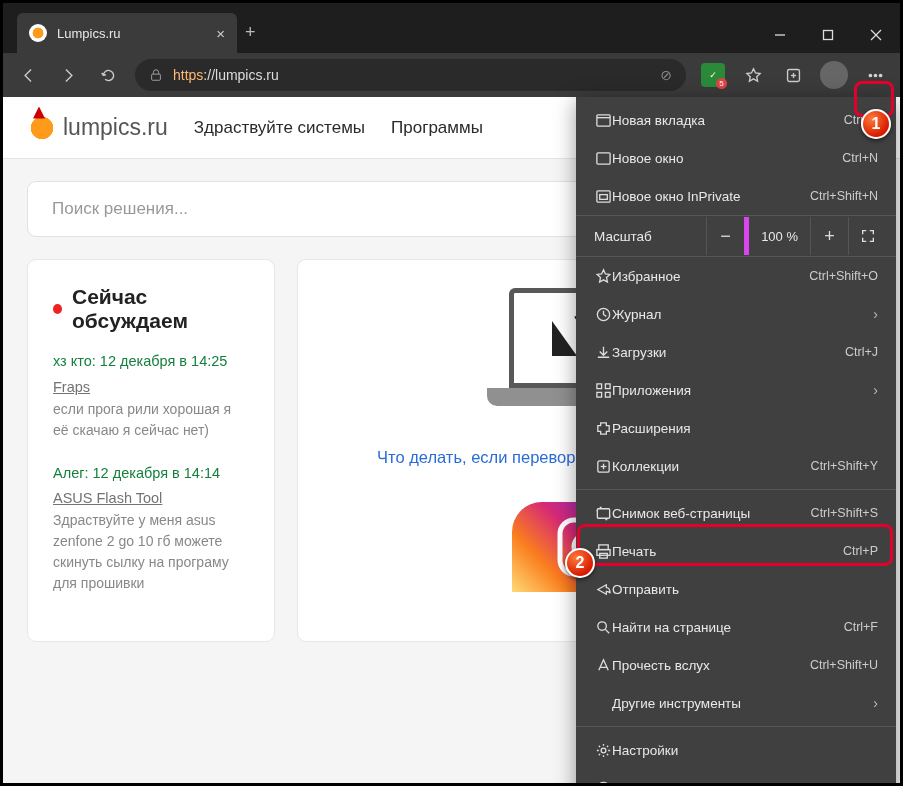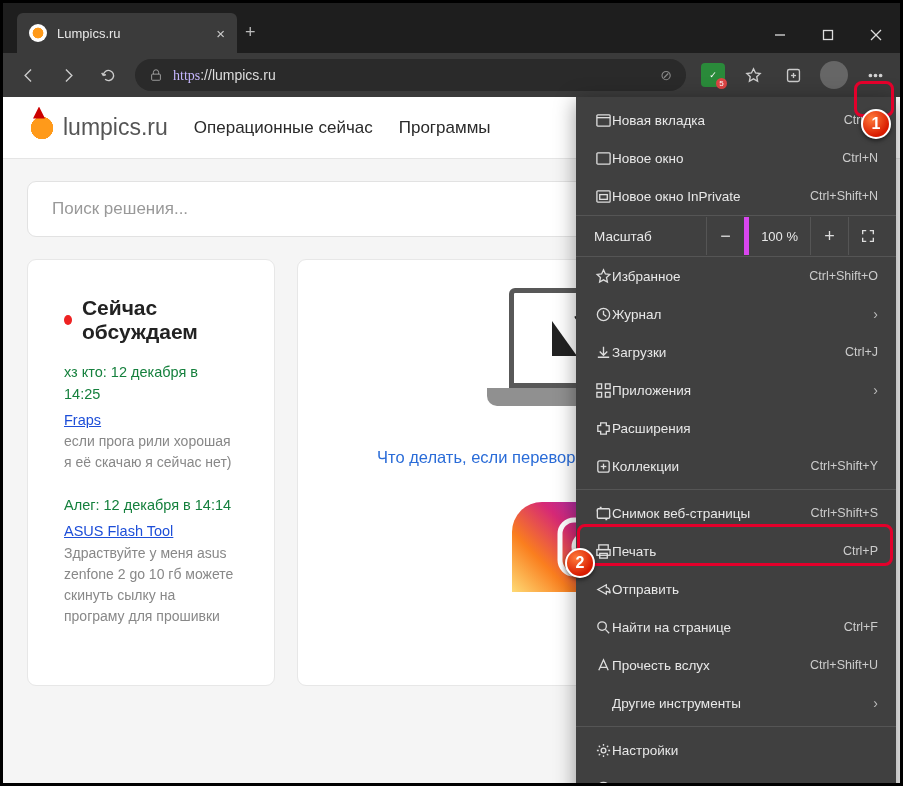--- a/index.html
+++ b/index.html
@@ -16,43 +16,43 @@
 .newtab { color: #bbb; margin: 0 0 10px 8px; font-size: 18px; cursor: pointer; }
 .win-controls { margin-left: auto; display: flex; }
 .win-btn { width: 48px; height: 36px; display: flex; align-items: center; justify-content: center; color: #ddd; cursor: pointer; }
 .win-btn svg { width: 12px; height: 12px; stroke: #ddd; fill: none; stroke-width: 1.3; }
 
 
 .toolbar { height: 44px; background: #3b3b3b; display: flex; align-items: center; padding: 0 6px; gap: 2px; }
 .tbtn { width: 38px; height: 36px; display: flex; align-items: center; justify-content: center; color: #ddd; cursor: pointer; border-radius: 4px; }
 .tbtn svg { width: 17px; height: 17px; stroke: #ccc; fill: none; stroke-width: 1.6; }
 .addr { flex: 1; height: 32px; background: #2a2a2a; border-radius: 16px; display: flex; align-items: center; padding: 0 14px; color: #ddd; font-size: 14px; gap: 10px; margin: 0 6px; }
-.addr .dim { color: #c4b5fd; font-family: Liberation Serif, serif; }
+.addr .dim { color: #fdba74; }
 .ext-badge { width: 24px; height: 24px; background: #2a8a3a; border-radius: 4px; display: flex; align-items: center; justify-content: center; color: #fff; font-size: 9px; position: relative; }
 .ext-badge::after { content: "5"; position: absolute; bottom: -2px; right: -2px; background: #d44; color: #fff; font-size: 8px; width: 11px; height: 11px; border-radius: 50%; display: flex; align-items: center; justify-content: center; }
 .profile { width: 28px; height: 28px; background: #666; border-radius: 50%; margin: 0 6px; }
 
 
 .page { position: relative; height: calc(100% - 94px); overflow: hidden; background: #f5f5f5; }
 .page-header { height: 62px; background: #fff; border-bottom: 1px solid #e5e5e5; display: flex; align-items: center; padding: 0 24px; gap: 26px; }
 .logo { display: flex; align-items: center; gap: 6px; font-size: 23px; color: #555; font-weight: 500; }
 .logo-icon { width: 30px; height: 30px; background: radial-gradient(circle, #ff9a1a 52%, transparent 54%); border-radius: 50%; position: relative; }
 .logo-icon::before { content: ""; position: absolute; top: -6px; left: 6px; width: 12px; height: 12px; background: #c00; clip-path: polygon(0 100%, 50% 0, 100% 100%); }
 .nav-link { color: #2a2a2a; font-size: 17px; white-space: nowrap; }
 .searchbar { margin: 22px 24px; height: 56px; background: #fff; border: 1px solid #e2e2e2; border-radius: 9px; display: flex; align-items: center; padding: 0 24px; color: #999; font-size: 17px; }
 
 .content { display: flex; gap: 22px; padding: 0 24px; }
-.card { background: #fff; border: 1px solid #e7e7e7; border-radius: 9px; padding: 36px; }
+.card { background: #fff; border: 1px solid #e7e7e7; border-radius: 9px; padding: 25px; }
 .card.left { width: 248px; }
 .card.right { flex: 1; display: flex; flex-direction: column; align-items: center; padding-top: 28px; }
 .discuss-title { font-size: 21px; font-weight: 600; color: #222; margin-bottom: 18px; display: flex; align-items: center; gap: 10px; }
 .red-dot { width: 10px; height: 10px; background: #e22; border-radius: 50%; }
 .post { margin-bottom: 22px; font-size: 14.5px; line-height: 1.5; color: #333; }
 .post .meta { color: #15803d; margin-bottom: 4px; }
-.post a { color: #1d4ed8; text-decoration: underline; }
+.post a { color: #737373; text-decoration: underline; }
 .post .body { color: #888; font-size: 14px; }
 
 .laptop { width: 200px; height: 140px; display: flex; flex-direction: column; align-items: center; }
 .laptop-screen { width: 155px; height: 100px; border: 5px solid #585858; border-radius: 6px 6px 0 0; display: flex; align-items: center; justify-content: center; background: #fff; }
 .laptop-base { width: 200px; height: 18px; background: #909090; border-radius: 0 0 10px 10px; }
 .rot-icon svg { width: 100px; height: 60px; }
 .article-title { color: #2a6cd8; font-size: 16.5px; text-align: center; margin-top: 18px; line-height: 1.45; }
 
 .insta { width: 150px; height: 90px; margin-top: 32px; border-radius: 30px 30px 0 0; background: linear-gradient(45deg, #feda75, #fa7e1e, #d62976, #962fbf, #4f5bd5); display: flex; align-items: center; justify-content: center; }
 .insta svg { width: 70px; height: 70px; }
@@ -160,21 +160,21 @@
         </svg>
       </div>
   </div>
 
   <div class="page">
     <div class="page-header">
       <div class="logo">
         <span class="logo-icon"></span>
         <span>lumpics.ru</span>
       </div>
-      <span class="nav-link">Операционные сейчас</span>
+      <span class="nav-link">Здраствуйте системы</span>
       <span class="nav-link">Программы</span>
     </div>
     <div class="searchbar">Поиск решения...</div>
 
     <div class="content">
       <div class="card left">
         <div class="discuss-title">
           <span class="red-dot"></span>
           <span>Сейчас обсуждаем</span>
         </div>

